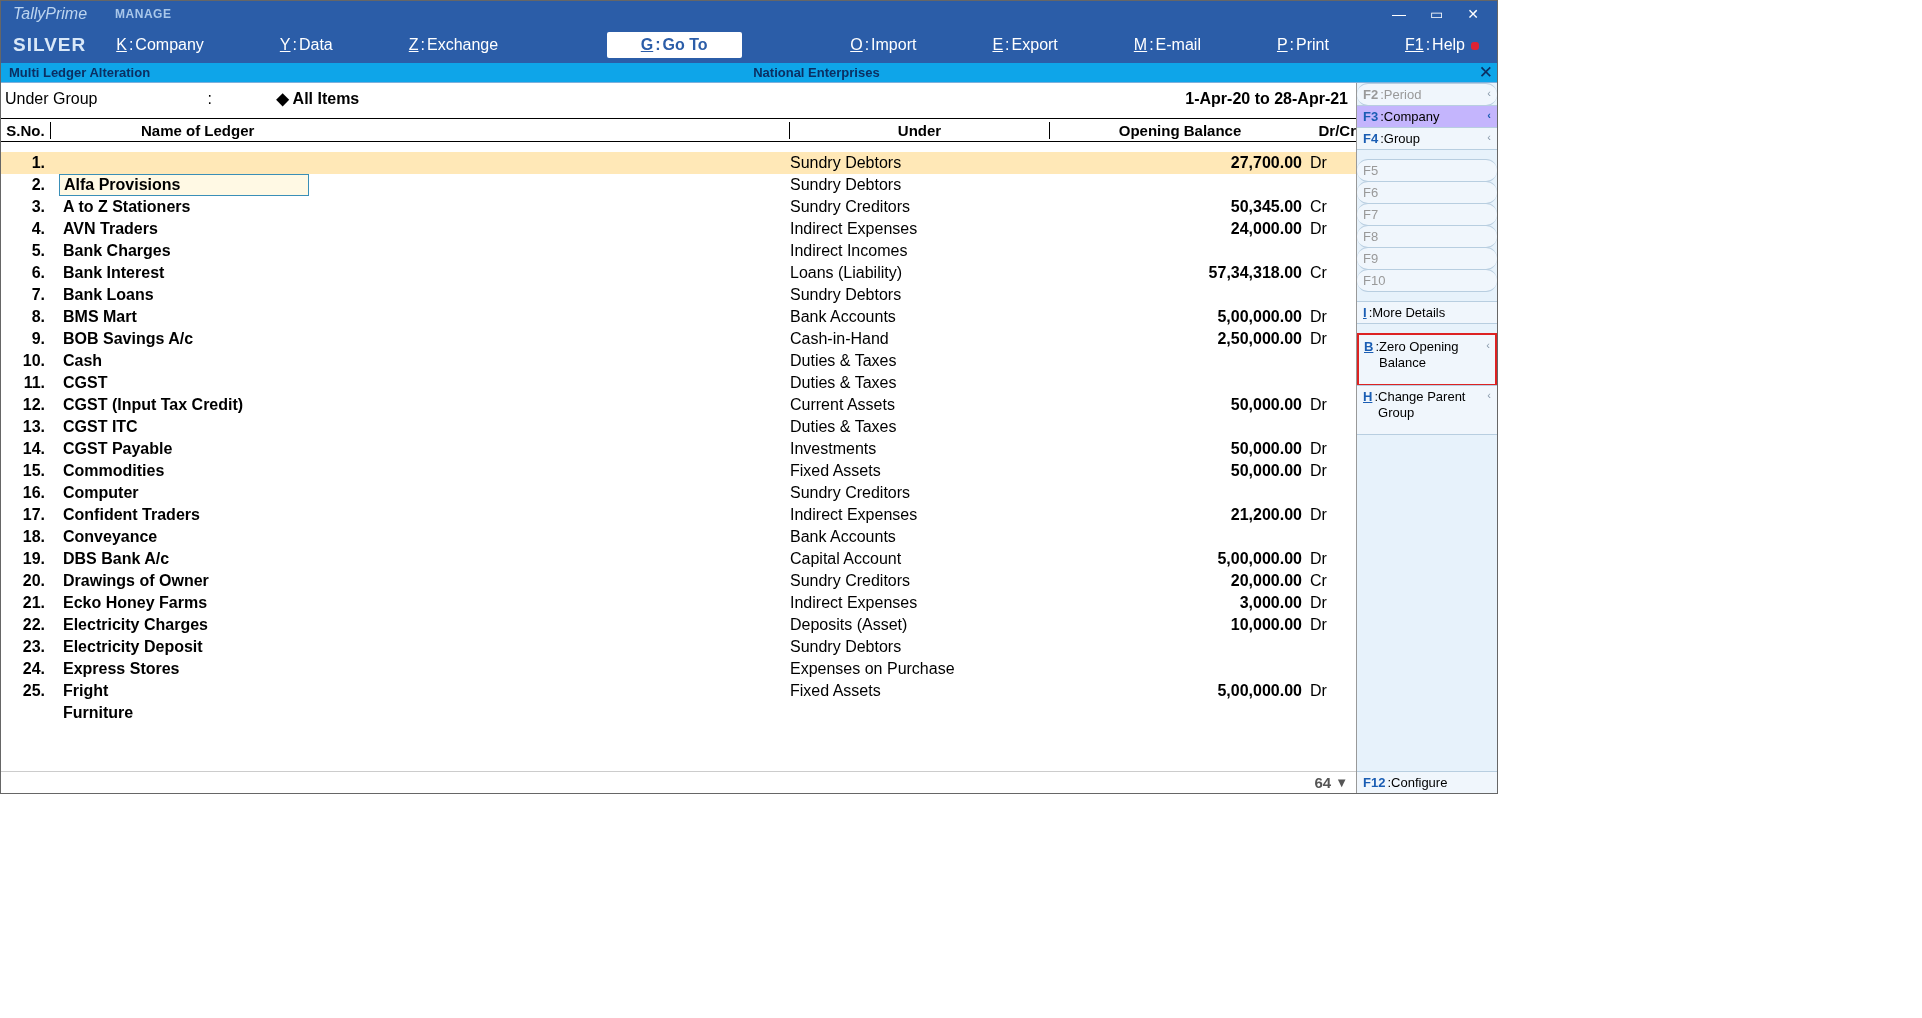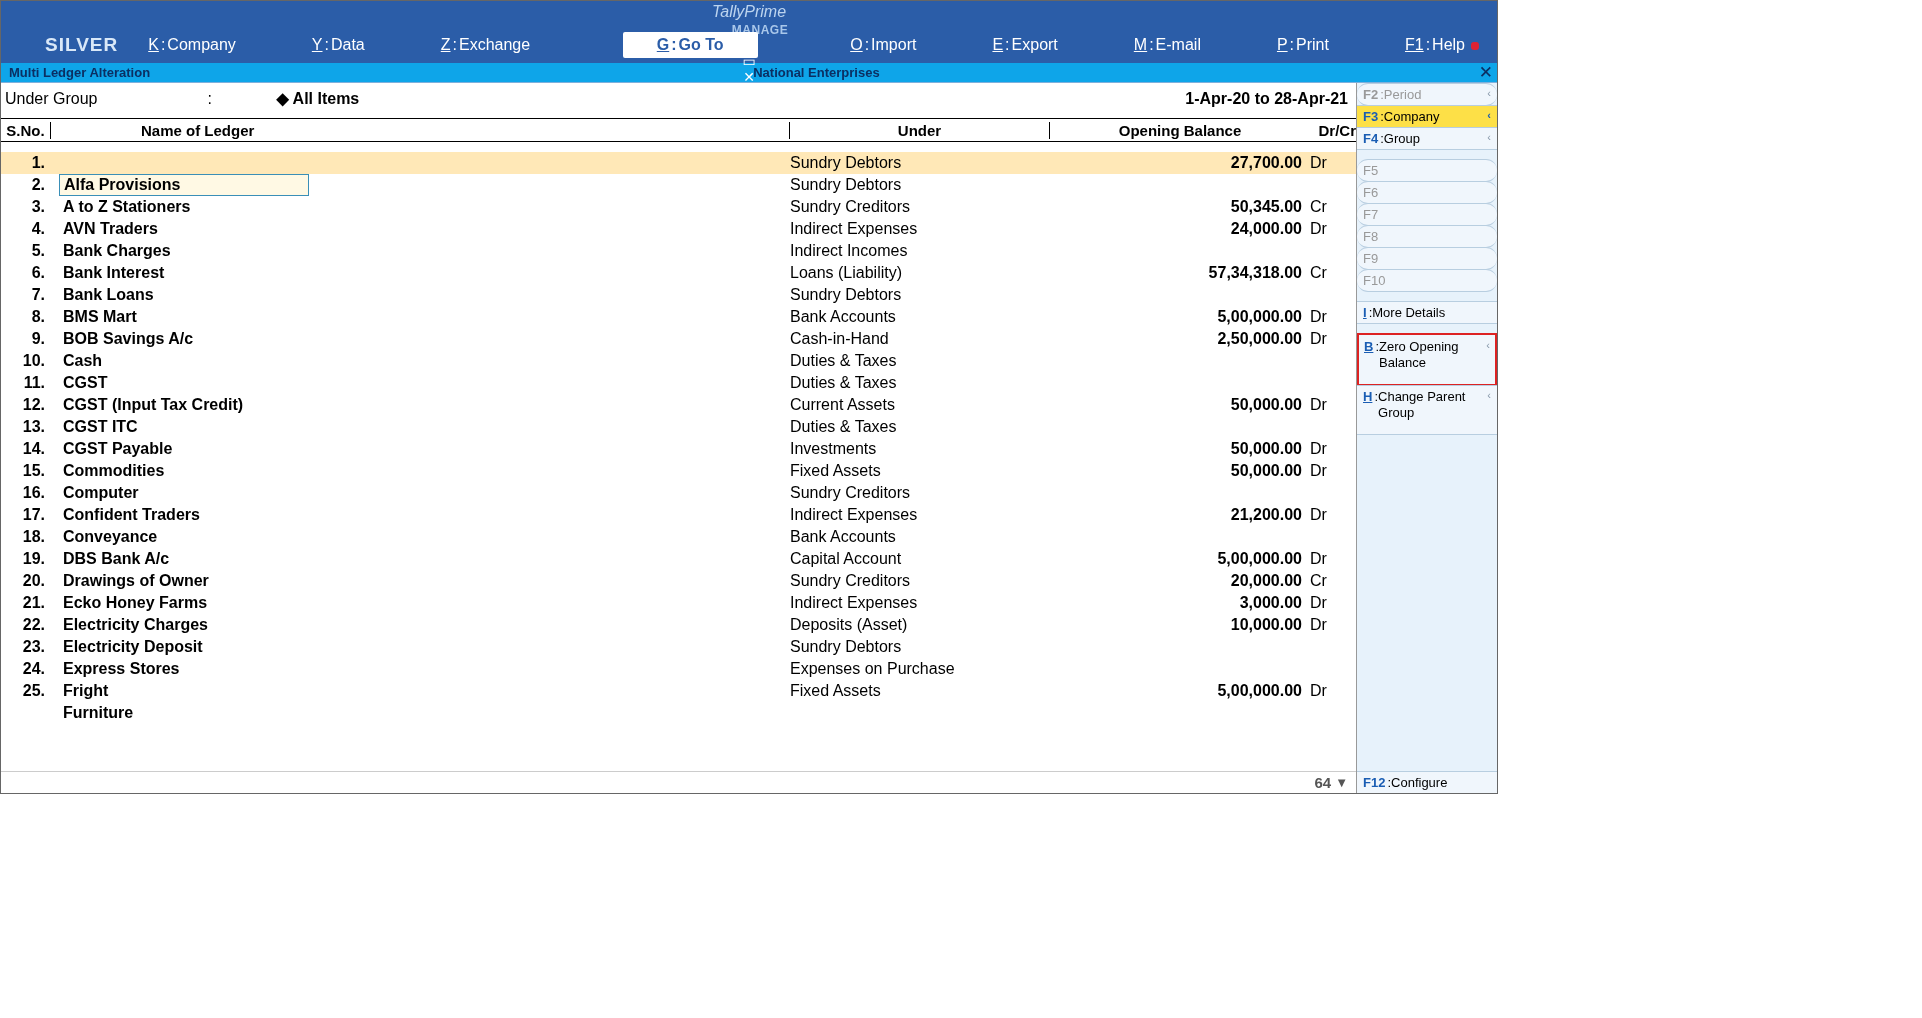--- a/index.html
+++ b/index.html
@@ -1,24 +1,24 @@
 <!DOCTYPE html>
 <html><head>
 <meta charset="utf-8">
 <style>
 * { margin: 0; padding: 0; box-sizing: border-box; }
 body { font-family: Arial, sans-serif; font-size: 14px; overflow: hidden; width: 1498px; height: 794px; border: 1px solid #666; background: #fff; }
 
-.titlebar { background: #2b5da8; color: #cde0f5; display: flex; align-items: center; height: 26px; padding: 0 6px; font-size: 14px; flex-direction: column; }
+.titlebar { background: #2b5da8; color: #cde0f5; display: flex; align-items: center; height: 26px; padding: 0 6px; font-size: 14px; }
 .titlebar .app { font-style: italic; font-size: 16px; color: #bcd4ef; padding: 2px 6px; }
 .titlebar .manage { color: #a9c7ea; font-size: 12px; margin-left: 22px; font-weight: bold; letter-spacing: .5px; }
 .titlebar .spacer { flex: 1; }
 .titlebar .winbtn { color: #fff; margin: 0 12px; font-size: 14px; }
 
-.menubar { background: #2b5da8; color: #fff; display: flex; align-items: center; height: 36px; font-size: 16px; padding-left: 32px; }
+.menubar { background: #2b5da8; color: #fff; display: flex; align-items: center; height: 36px; font-size: 16px; }
 .menubar .edition { font-size: 19px; letter-spacing: 1px; padding: 0 12px; font-weight: bold; color: #d9e8f8; }
 .menubar .menuitem { padding: 4px 18px; display: flex; align-items: baseline; gap: 2px; }
 .menubar .menuitem.go { background: #fff; color: #2b5da8; border-radius: 2px; font-weight: bold; padding: 4px 34px; margin: 0 60px; }
 .menubar .key { text-decoration: underline; }
 .menubar .red-dot { width: 8px; height: 8px; background: #d23; border-radius: 3px; display: inline-block; margin-left: 4px; }
 .menubar .flexfill { flex: 1; }
 .menubar .flexfill.small { flex: 0 1 40px; }
 
 .subtitlebar { background: #0ea5e9; display: flex; align-items: center; height: 20px; font-size: 13px; font-weight: bold; color: #0b2f63; border-bottom: 1px solid #7fb0db; }
 .subtitlebar .screen { padding: 0 8px; }
@@ -56,21 +56,21 @@
 .rightpanel { width: 140px; background: #e7f2fb; display: flex; flex-direction: column; font-size: 13px; }
 .rp-item { border-top: 1px solid #b8cee0; border-bottom: 1px solid #b8cee0; padding: 3px 6px; display: flex; align-items: flex-start; background:#f0f6fc; margin-bottom:-1px; }
 .rp-item.disabled { color: #999; border-radius: 11px; }
 .rp-item .k { color: #1a5db3; font-weight: bold; margin-right: 2px; }
 .rp-item.disabled .k { color:#999; }
 .rp-item .caret { margin-left: auto; color: #89a; font-size:11px; }
 .rp-item.highlighted { border: 2px solid #d22; padding: 4px 5px 14px; line-height:1.2; }
 .rp-item.multiline { line-height:1.2; padding-bottom:14px; }
 .rp-gap { height: 10px; }
 .rp-gap.big { flex:1; }
-.rp-item.active { background:#fde047;text-align:right; }
+.rp-item.active { background:#c4b5fd;text-align:right; }
 .rp-item .txt { }
 .rp-item .underline { text-decoration: underline; }
 </style>
 </head>
 <body>
 
 <div class="titlebar">
   <span class="app">TallyPrime</span>
   <span class="manage">MANAGE</span>
   <span class="spacer"></span>

